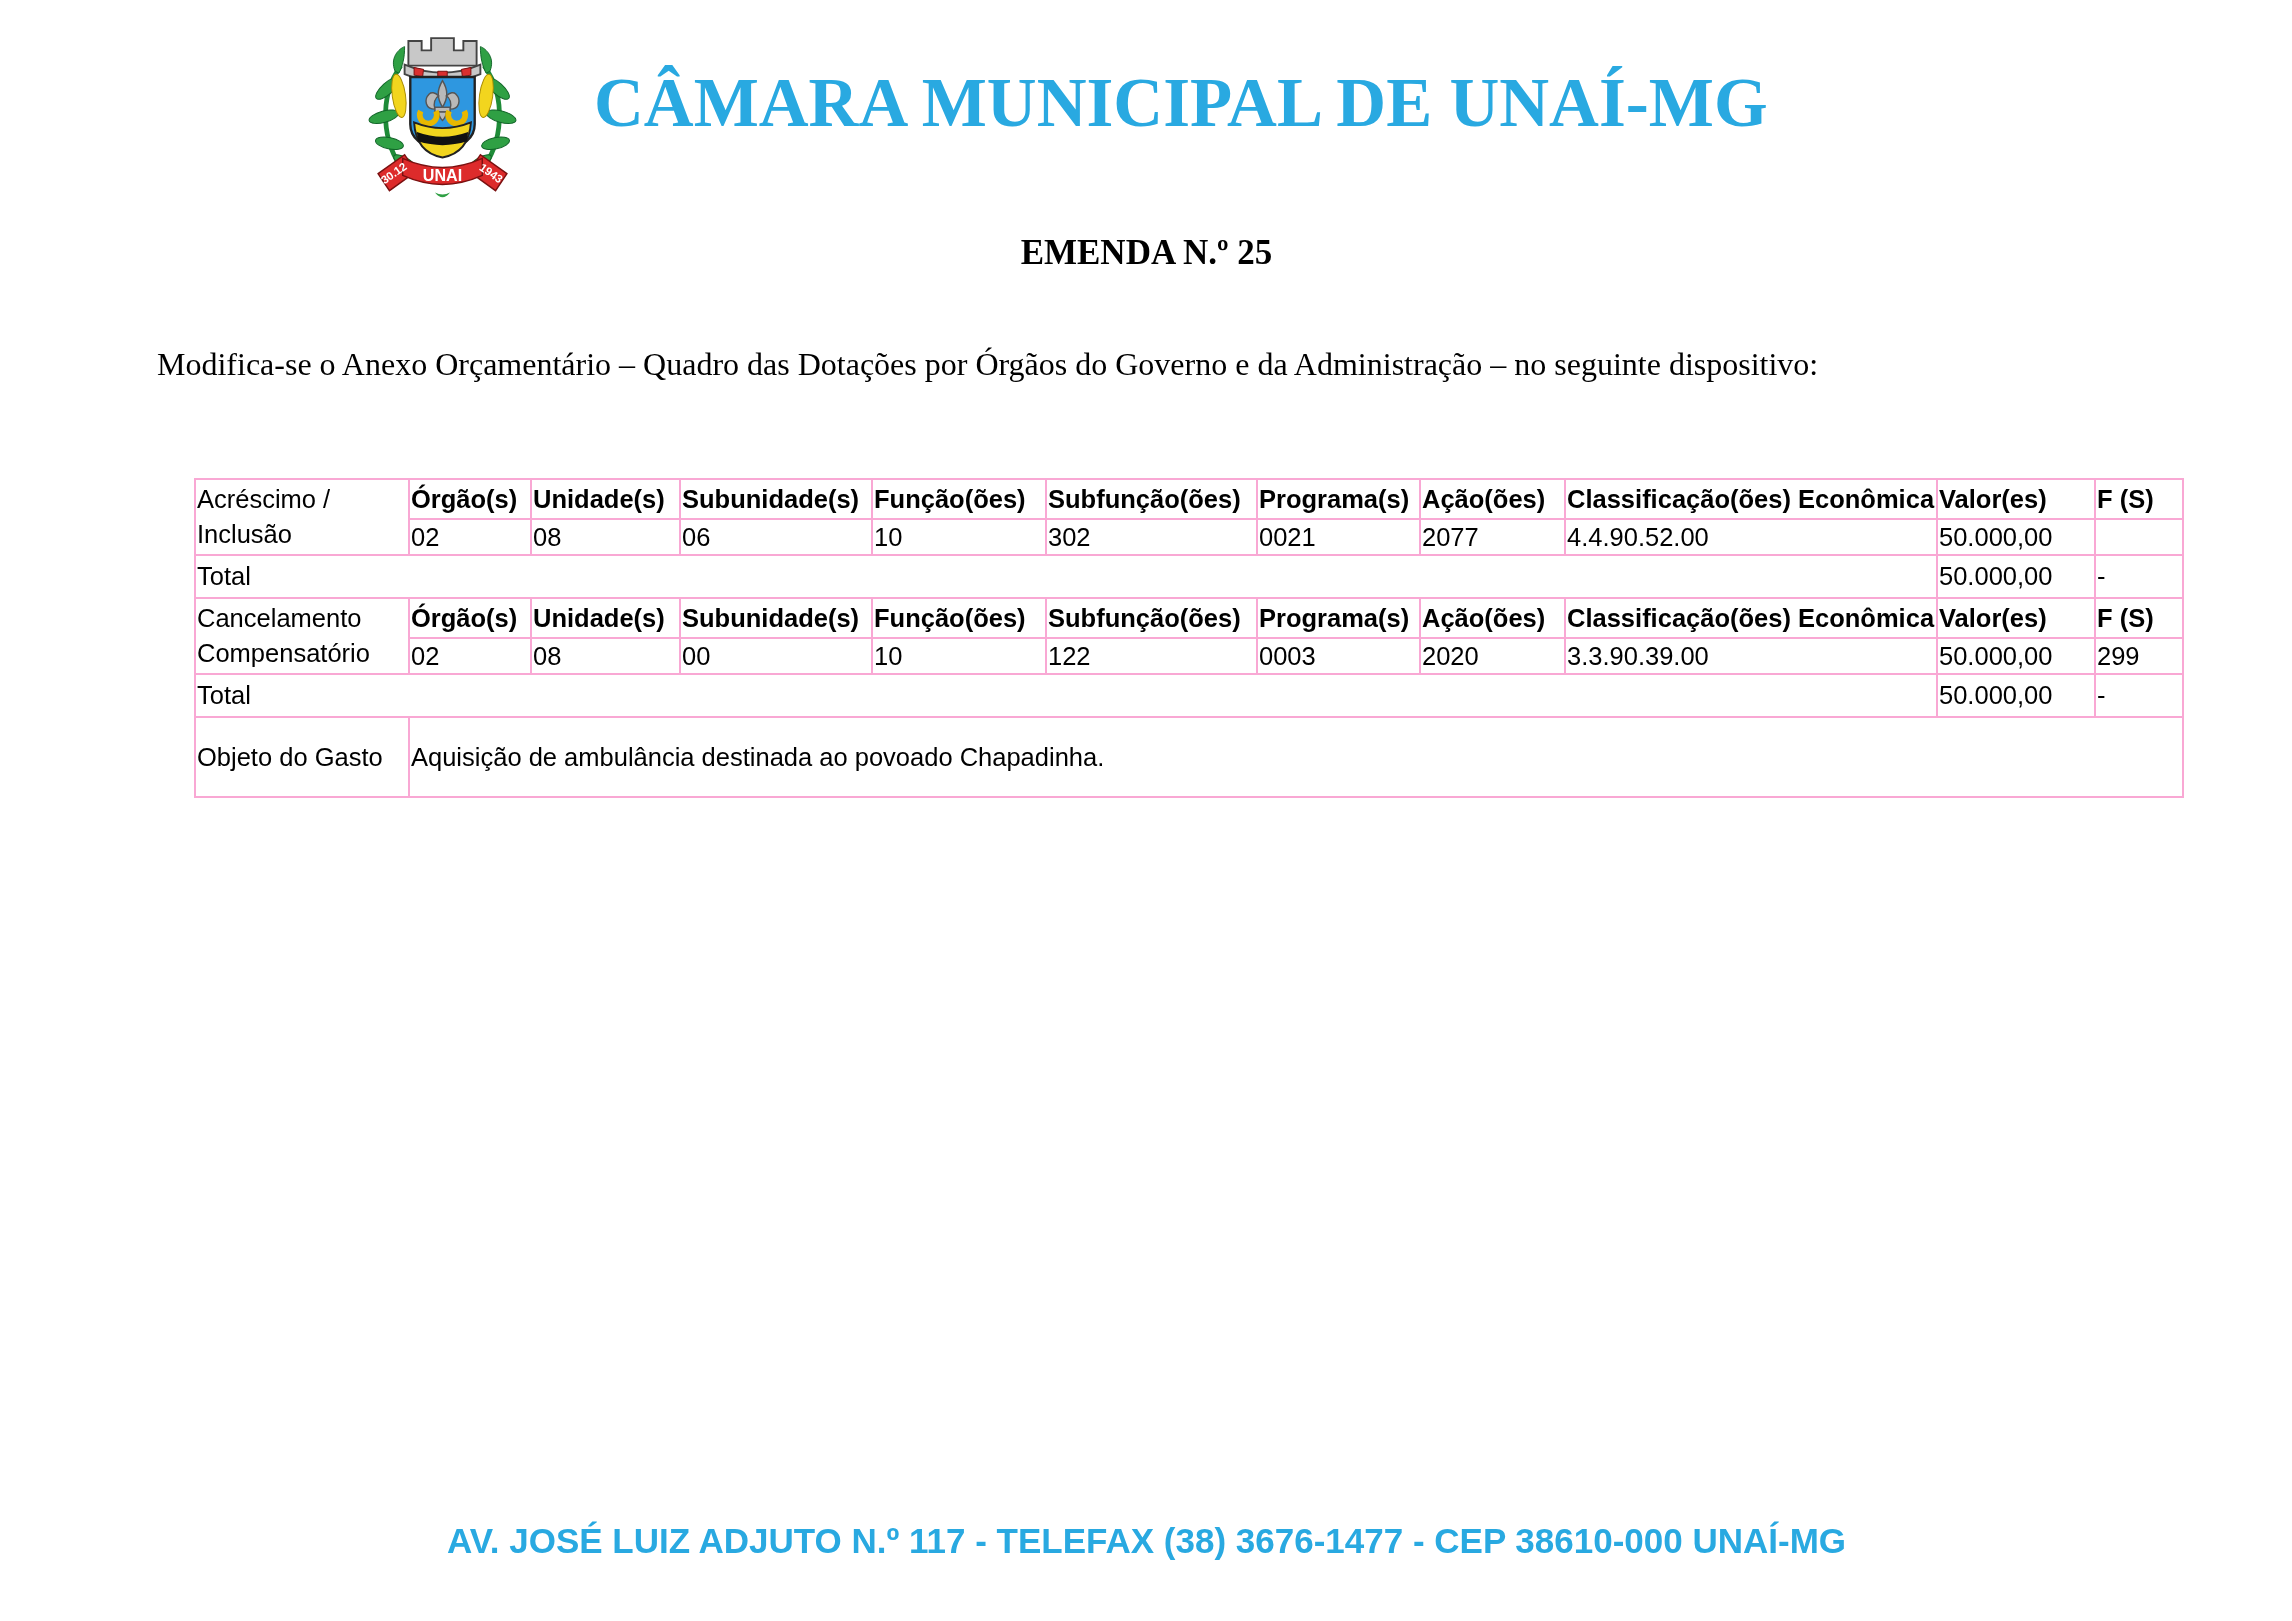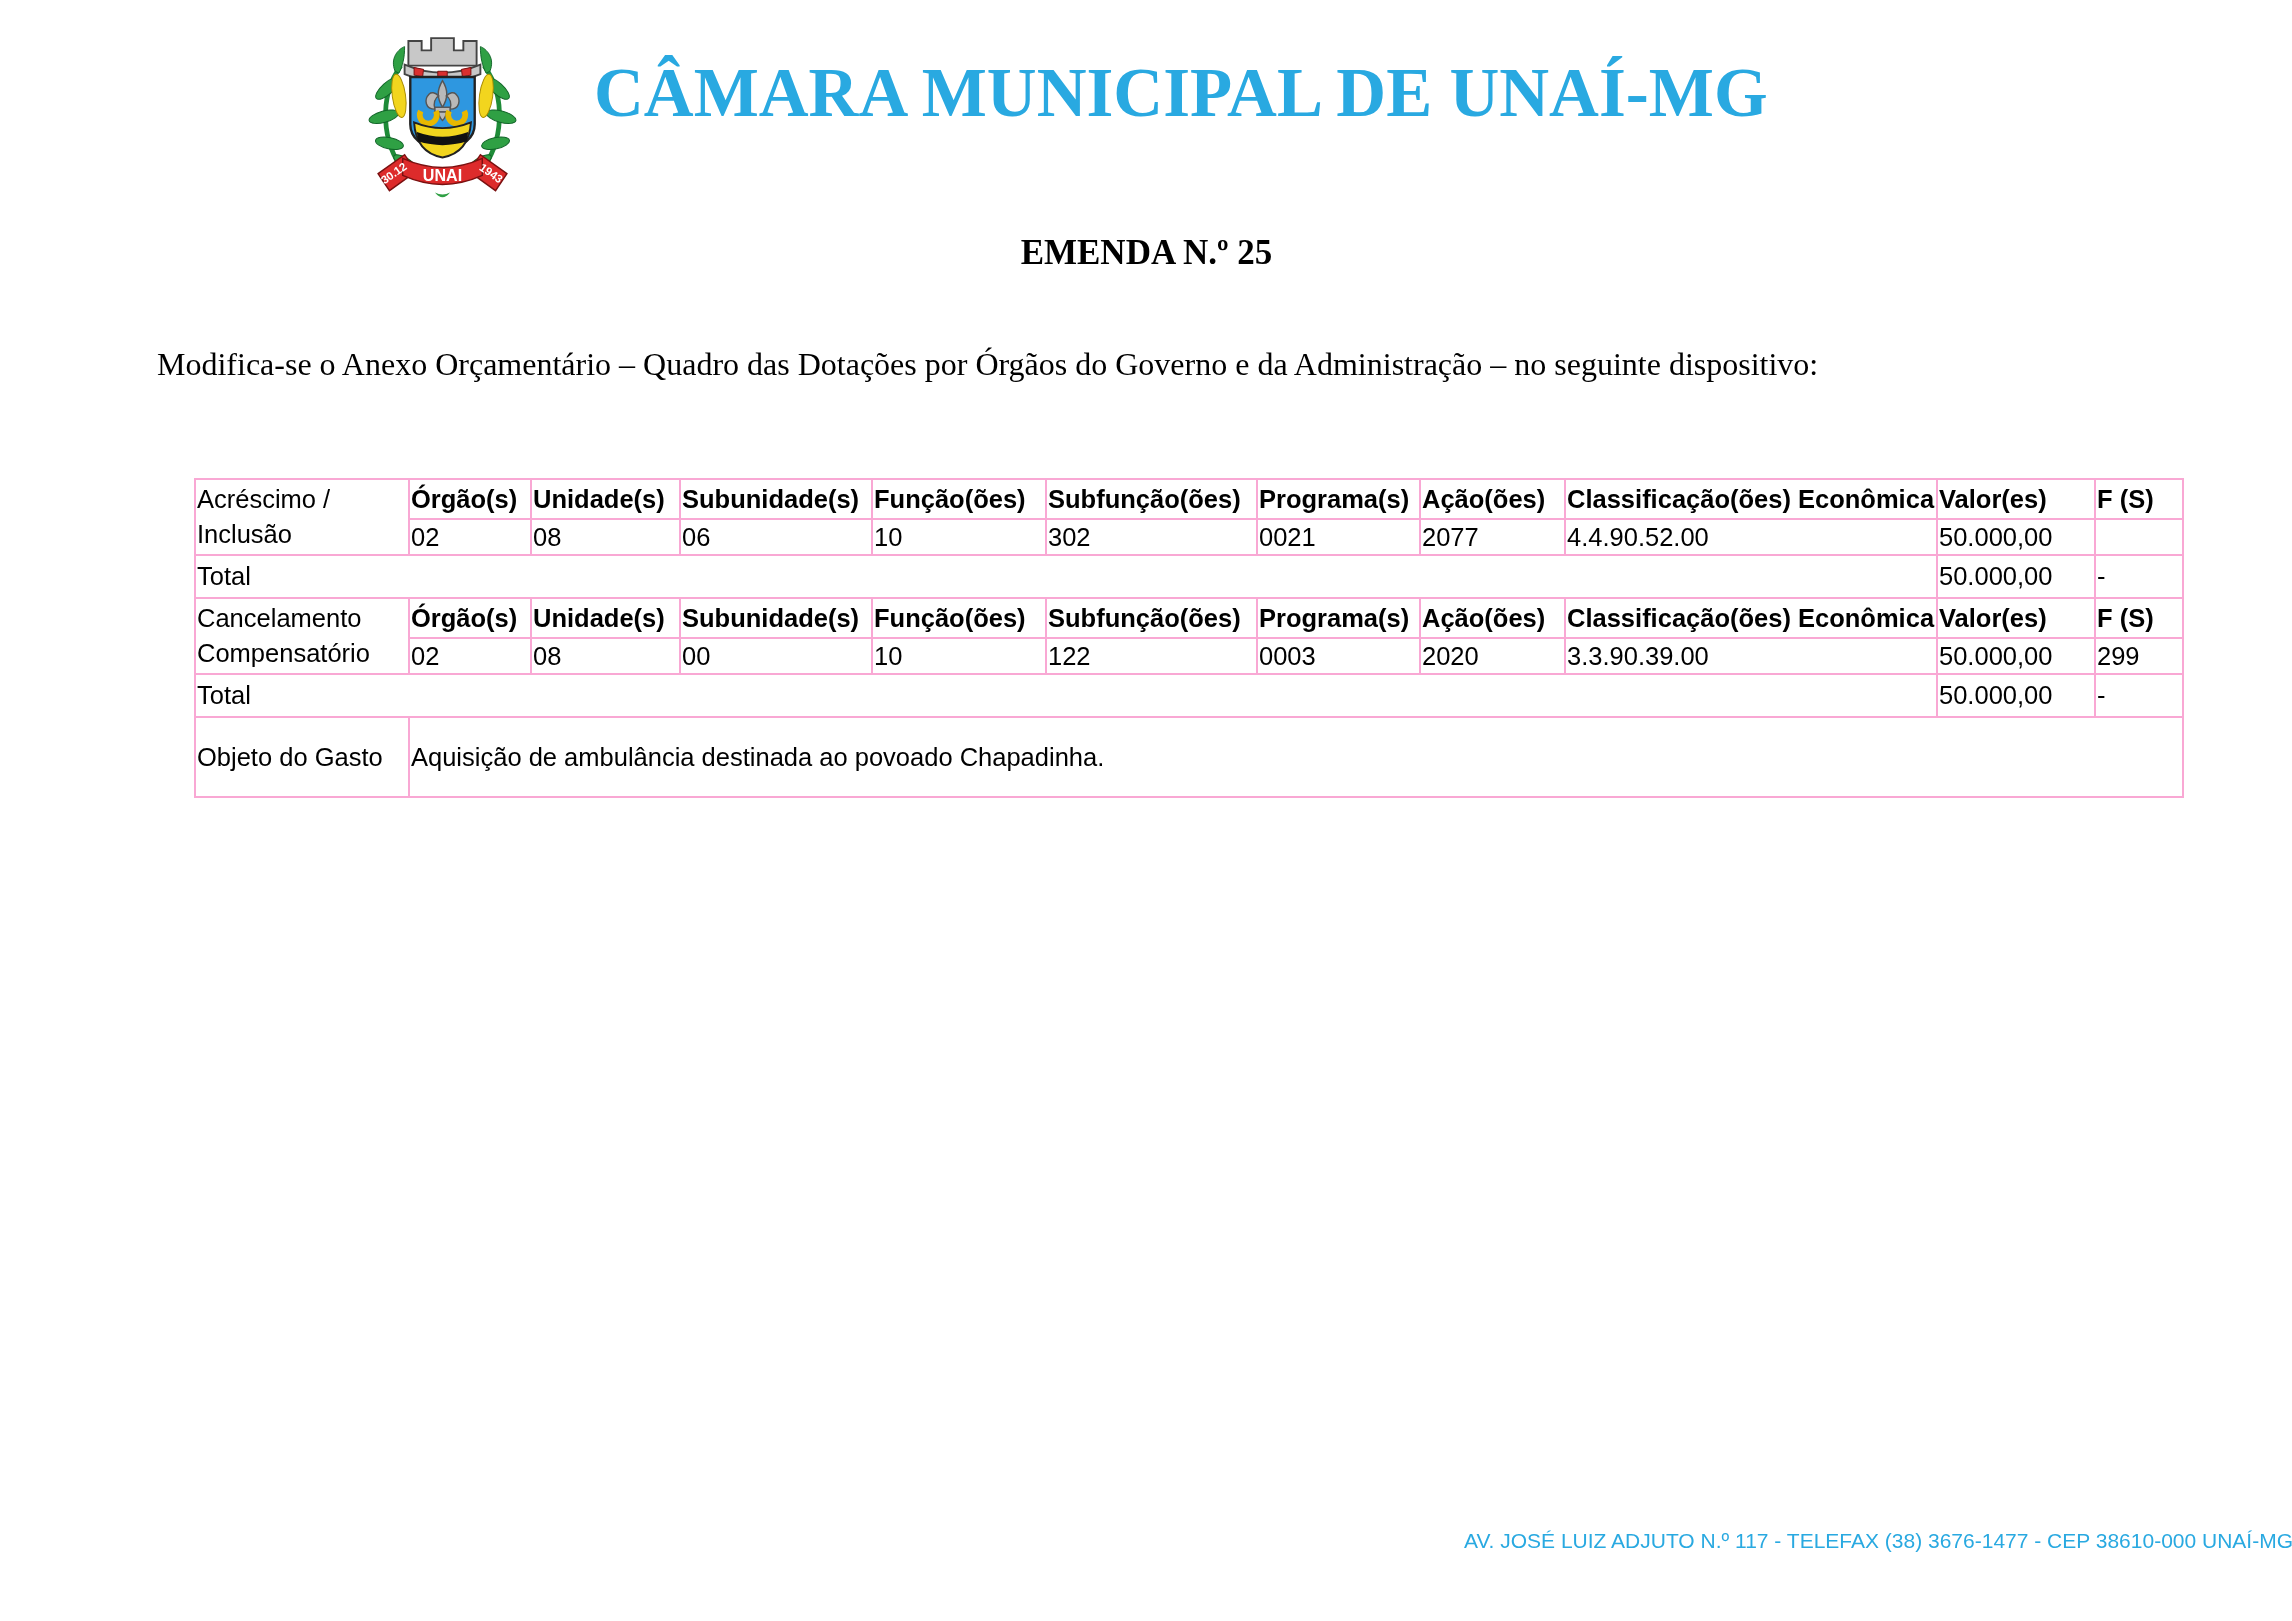--- a/index.html
+++ b/index.html
@@ -3,21 +3,21 @@
 <meta charset="utf-8">
 <style>
   html,body { margin:0; padding:0; background:#fff; }
   .page {
     position:relative; width:2293px; height:1621px; background:#fff;
     font-family:"Liberation Sans", sans-serif; color:#000; overflow:hidden;
   }
   
   .logo { position:absolute; left:365px; top:21.6px; width:155px; height:180px; }
   .org-title {
-    position:absolute; left:594px; top:57px; white-space:nowrap;
+    position:absolute; left:594px; top:67px; white-space:nowrap;
     font-family:"Liberation Serif", serif; font-weight:bold; font-size:69px;
     color:#29A9E1; line-height:1.05;
   }
   
   .doc-heading {
     position:absolute; top:233px; left:0; width:2293px; text-align:center;
     font-family:"Liberation Serif", serif; font-weight:bold; font-size:35px;
   }
   .intro {
     position:absolute; top:345px; left:157px; width:2019px; 
@@ -40,22 +40,22 @@
   .r-objeto { height:80px; }
   .label-cell { font-weight:bold; vertical-align:top; padding-top:4.9px; }
   .label-cell div { line-height:35px; }
   .num-right { text-align:right; }
   .fs-col    { text-align:center; }
   .bold      { font-weight:bold; }
   .total-label { font-weight:bold; }
   .objeto-label { font-weight:bold;border-radius:28px; }
   
   .footer {
-    position:absolute; top:1521px; left:0; width:2293px; text-align:right;
-    color:#29A9E1; font-weight:normal; font-size:21px; line-height:39px;
+    position:absolute; top:1521px; left:0; width:2293px; text-align:center;
+    color:#29A9E1; font-weight:bold; font-size:35px; line-height:39px;
   }
 </style>
 </head>
 <body>
 
 <div class="page">
 
   <svg class="logo" viewBox="0 0 160 190">
 
     <g>

